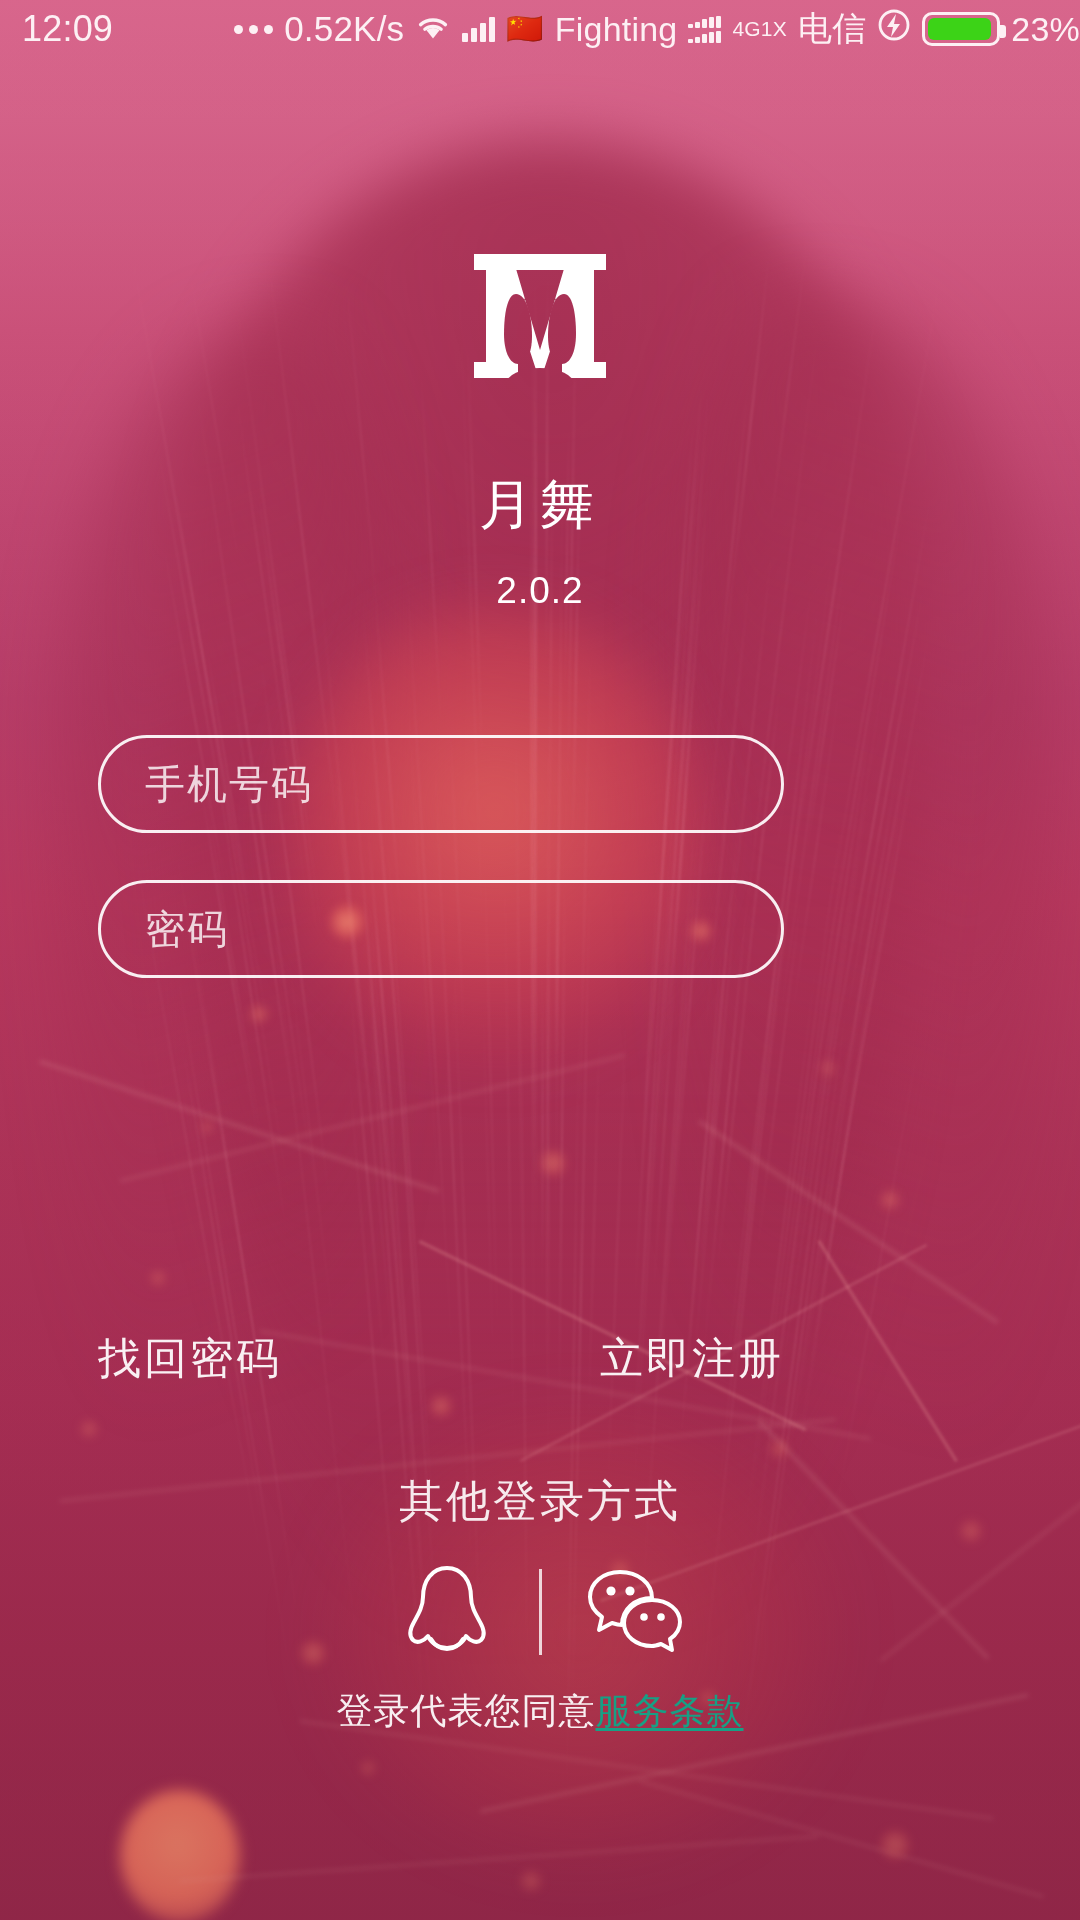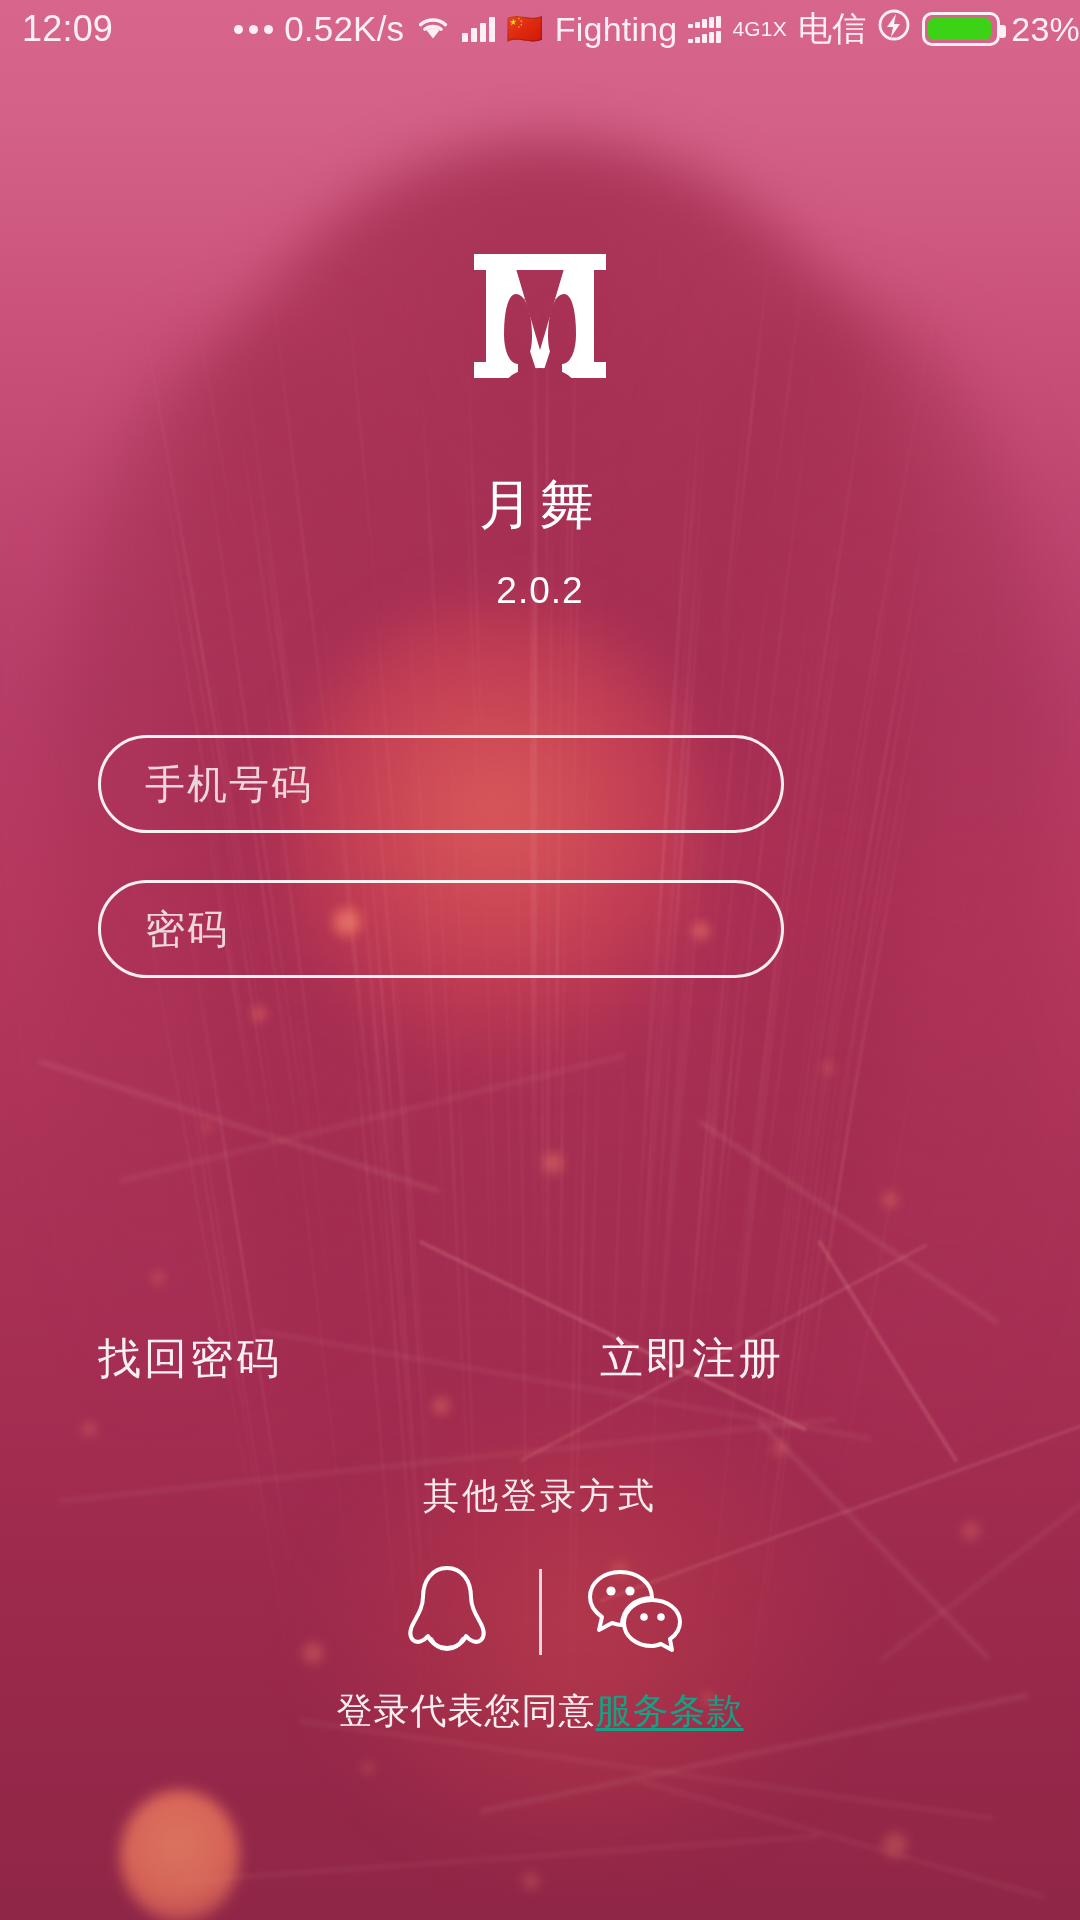--- a/index.html
+++ b/index.html
@@ -162,21 +162,21 @@
   .links{
     position:absolute; left:98px; top:1330px; width:686px;
     display:flex; justify-content:space-between; align-items:center;
   }
   .links span{
     color:rgba(255,255,255,.93); font-size:43px; letter-spacing:3px;
   }
 
   .other-label{
     position:absolute; left:0; right:0; top:1472px; text-align:center;
-    color:rgba(255,255,255,.90); font-size:36px; letter-spacing:3px;
+    color:rgba(255,255,255,.90); font-size:44px; letter-spacing:3px;
   }
 
   .socials{
     position:absolute; left:0; right:0; top:1560px;
     display:flex; justify-content:center; align-items:center; gap:40px;
   }
   .soc-btn{ width:104px; height:104px; display:flex; align-items:center; justify-content:center; cursor:pointer; }
   .soc-divider{ width:3px; height:86px; background:rgba(255,255,255,.80); }
 
   .terms{

